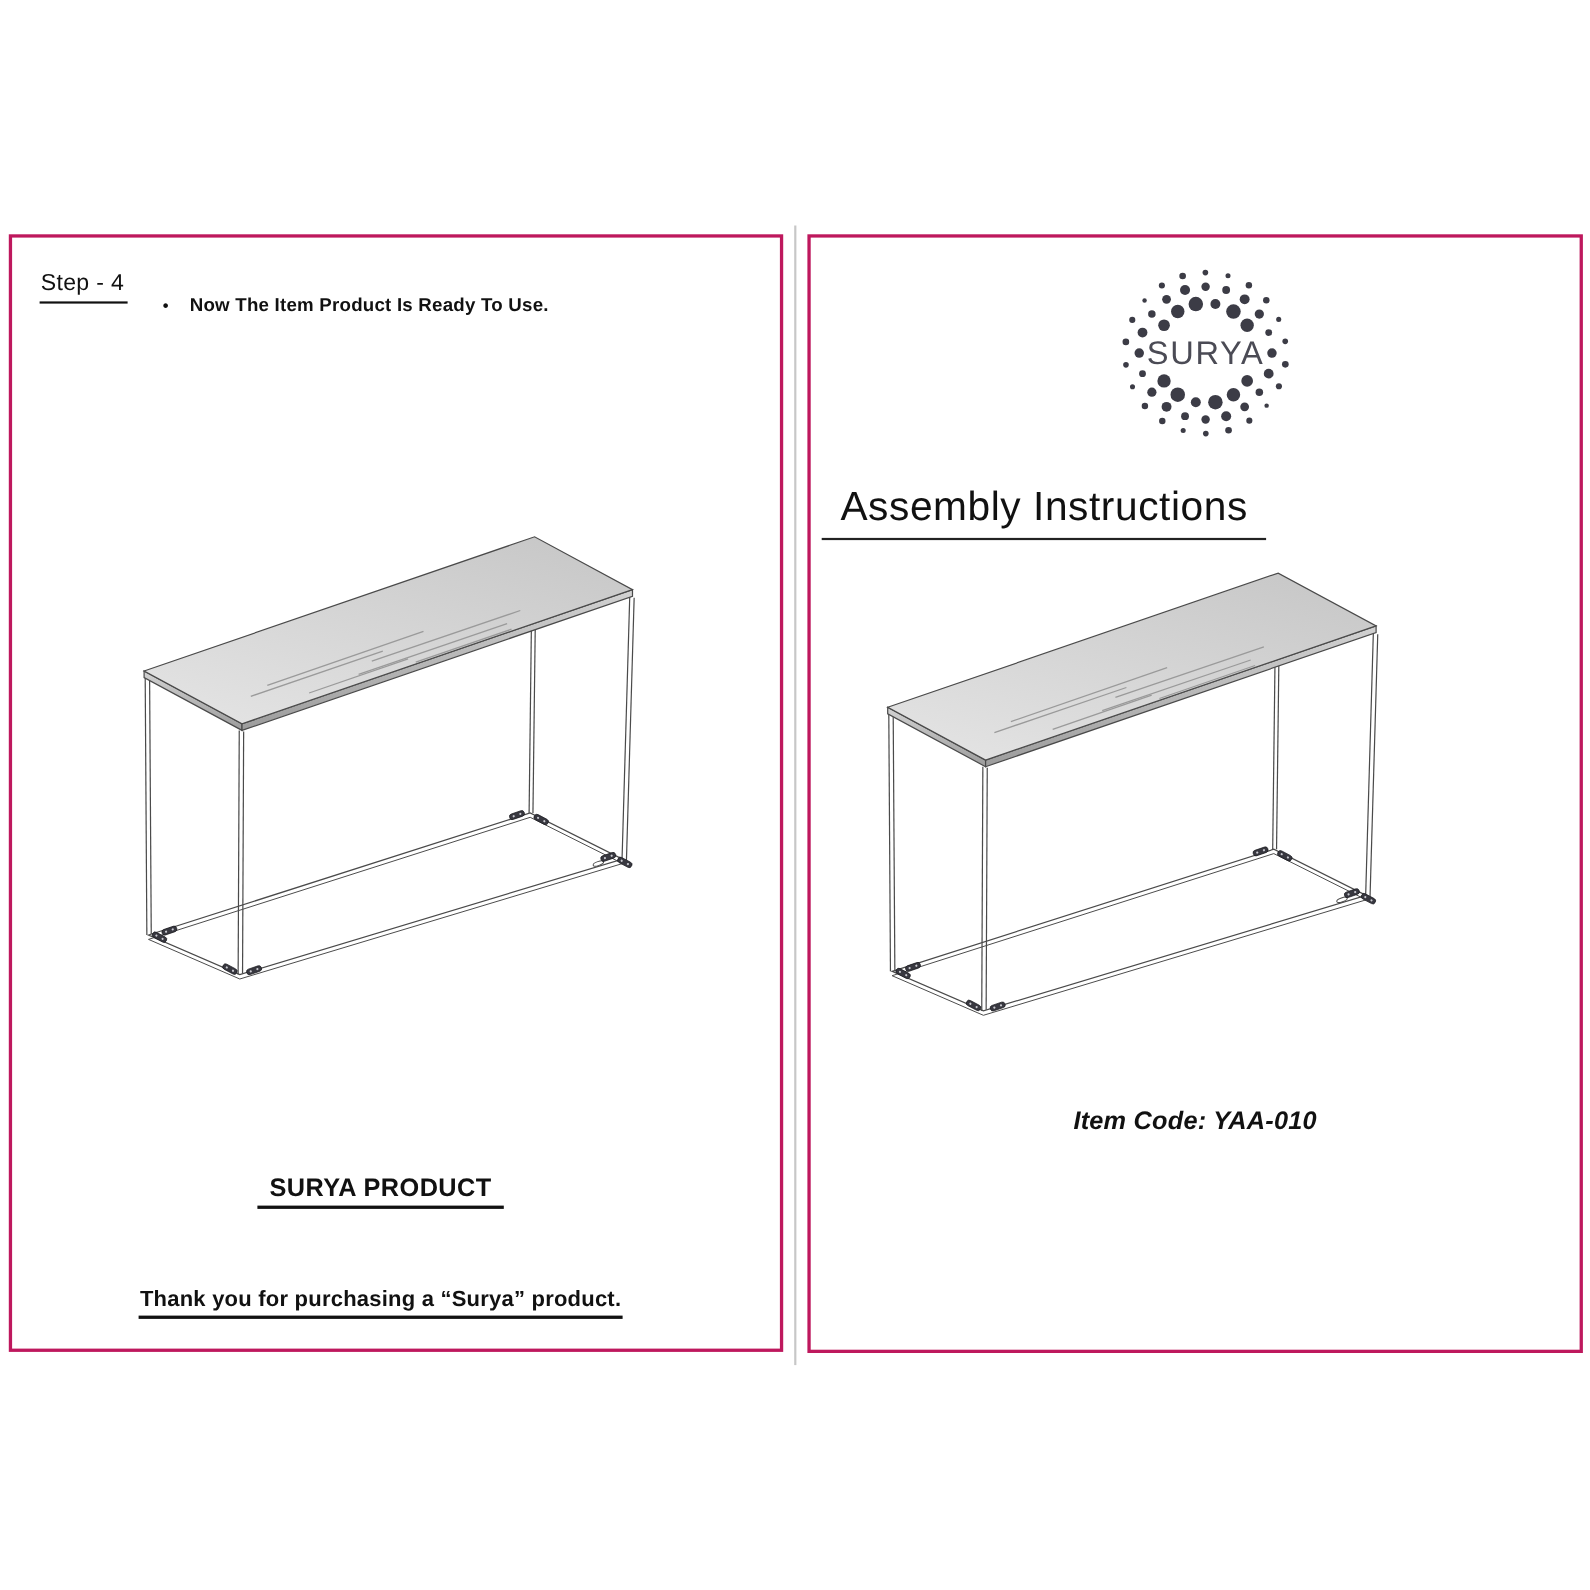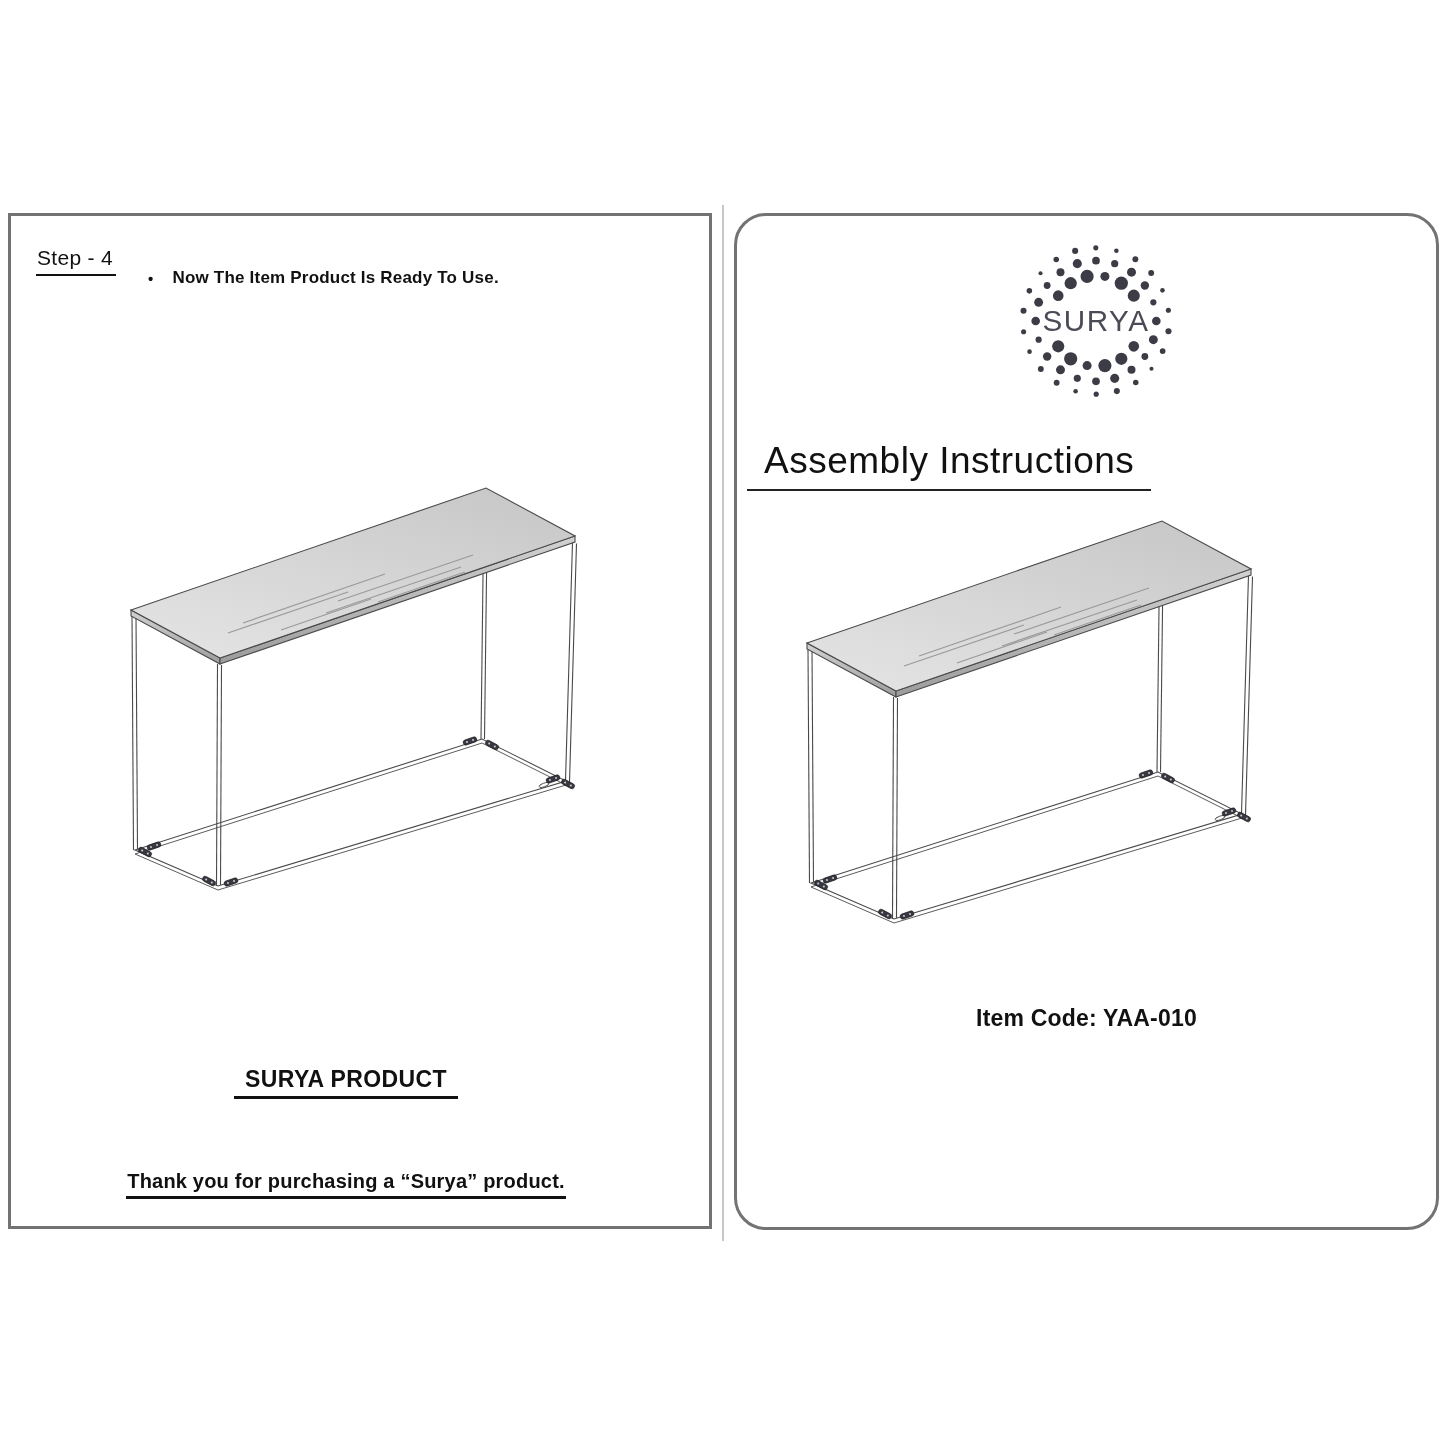--- a/index.html
+++ b/index.html
@@ -2,24 +2,24 @@
 <html><head>
 <meta charset="utf-8">
 <style>
   html,body{margin:0;padding:0;}
   body{
     width:1445px;height:1445px;position:relative;background:#ffffff;
     font-family:"Liberation Sans", sans-serif;color:#111;
     -webkit-font-smoothing:antialiased;
   }
   .page{
-    position:absolute;background:#fff;border:3px solid #737373;box-sizing:border-box;
+    position:absolute;background:#fff;border:3px solid #be185d;box-sizing:border-box;
   }
   #pageL{left:8px;top:213px;width:704px;height:1016px;}
-  #pageR{left:734px;top:213px;width:705px;height:1017px;border-radius:32px;}
+  #pageR{left:734px;top:213px;width:705px;height:1017px;}
   .divider{
     position:absolute;left:722px;top:205px;width:2px;height:1036px;background:#c7c7c7;
   }
 
   
   .step{
     position:absolute;left:25px;top:30px;font-size:21px;letter-spacing:.3px;
   }
   .step span{border-bottom:2px solid #111;padding:0 3px 4px 1px;display:inline-block;}
   .bullet-row{
@@ -54,21 +54,21 @@
     text-anchor:middle;font-weight:normal;
   }
   .title-wrap{position:absolute;left:0;right:0;top:224px;text-align:left;}
   .title{
     display:inline-block;transform:translateX(10px);
     font-size:37px;letter-spacing:.5px;
     border-bottom:2px solid #222;padding:0 17px 7px 17px;
   }
   .item-code{
     position:absolute;left:0;right:0;top:789px;text-align:center;
-    font-weight:bold;font-size:23px;letter-spacing:.2px;
+    font-weight:bold;font-size:23px;letter-spacing:.2px;font-style:italic;
   }
   .disclaimer{
     position:absolute;left:0;right:0;top:920px;text-align:center;line-height:22px;
   }
   .disc-head{font-weight:bold;font-size:15px;letter-spacing:.2px;}
   .disc-line{
     font-size:16.5px;text-decoration:underline;
     text-underline-offset:3px;text-decoration-thickness:1.5px;
   }
 

